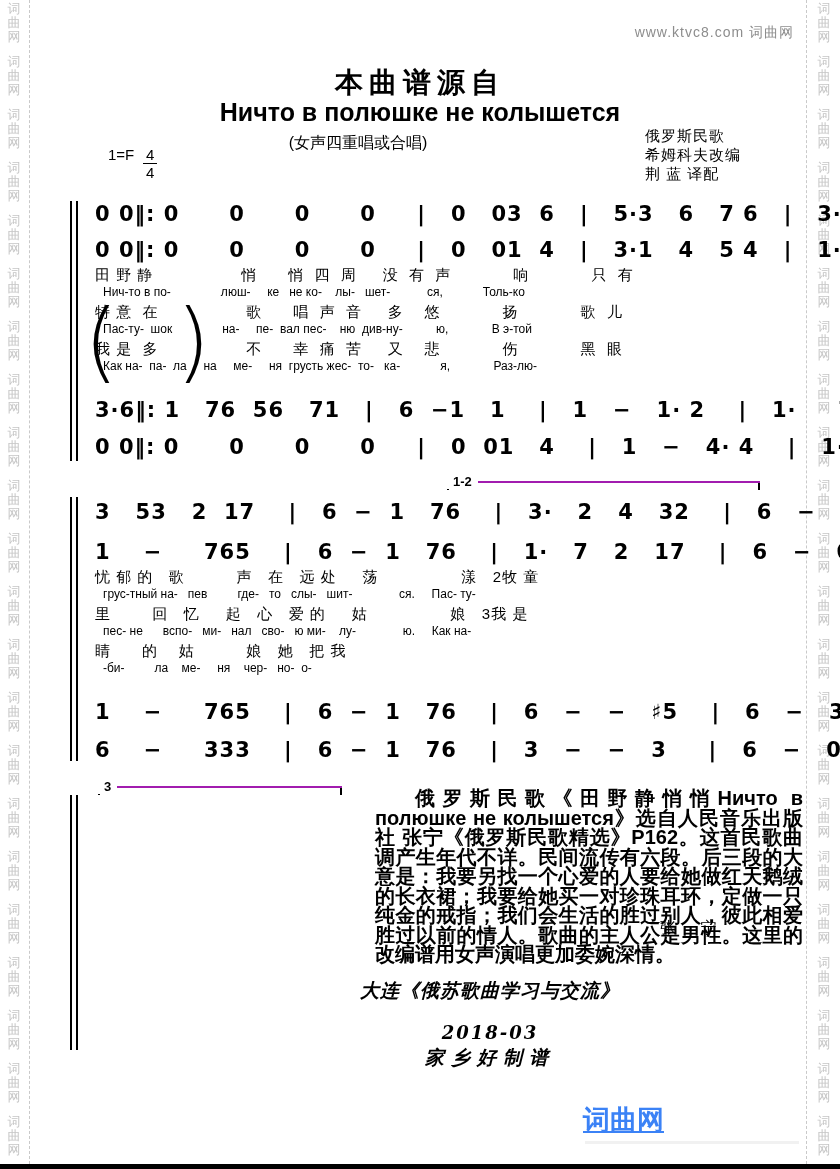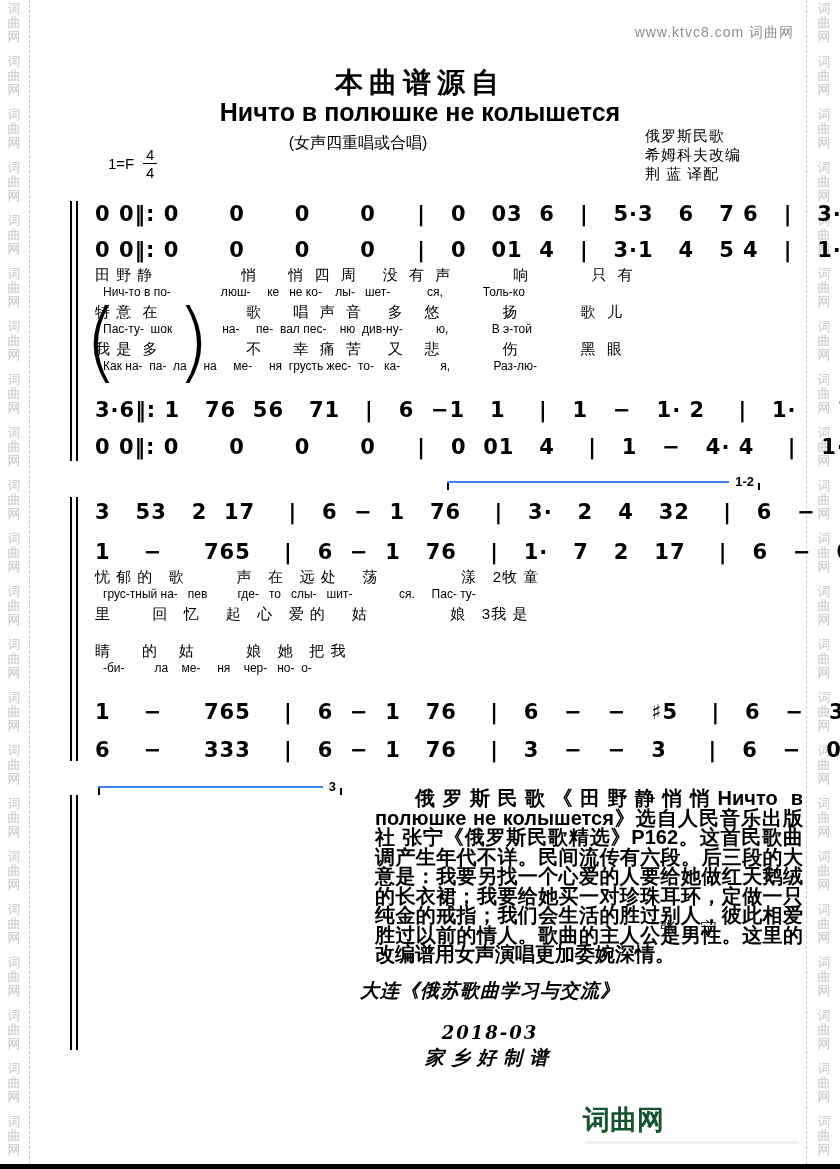--- a/index.html
+++ b/index.html
@@ -11,32 +11,32 @@
   .wm-ch{font-size:13px;color:#c6c6c6;line-height:14px;}
   .wm-gap{height:11px;}
   .dash-line{position:absolute;top:0;bottom:0;width:0;border-left:1px dashed #c9c9c9;}
   .dash-left{left:29px;} .dash-right{right:33px;}
   
   .site-url{position:absolute;top:24px;right:46px;font-size:14px;color:#8d8d8d;letter-spacing:1px;cursor:pointer;}
   .title-cn{position:absolute;top:64px;left:0;width:840px;text-align:center;font-size:28px;font-weight:bold;letter-spacing:6px;}
   .title-ru{position:absolute;top:98px;left:0;width:840px;text-align:center;font-size:25px;font-weight:bold;}
   .perf-note{position:absolute;top:133px;left:0;width:716px;text-align:center;font-size:16px;}
   .credits{position:absolute;top:126px;left:645px;font-size:15px;line-height:19px;letter-spacing:1px;}
-  .keysig{position:absolute;top:146px;left:108px;display:flex;align-items:center;gap:9px;}
+  .keysig{position:absolute;top:146px;left:108px;display:flex;gap:9px;}
   .keysig .key{font-size:15px;}
   .timesig{display:flex;flex-direction:column;align-items:center;font-size:15px;line-height:15px;}
   .timesig .num{padding:1px 2px;}
   .timesig .bar{width:14px;height:1px;background:#000;}
   
   .sys-bracket{position:absolute;left:70px;width:4px;border-left:2px solid #000;border-right:2px solid #000;}
   .system{position:absolute;left:95px;}
   .mrow{position:absolute;left:0;white-space:pre;font-family:"DejaVu Sans",sans-serif;font-weight:bold;font-size:21px;letter-spacing:1px;}
   .zrow{position:absolute;left:0;white-space:pre;font-size:15px;letter-spacing:1px;}
   .rrow{position:absolute;left:8px;white-space:pre;font-size:12px;}
-  .volta{position:absolute;border-top:2px solid #3b82f6;text-align:right;}
+  .volta{position:absolute;border-top:2px solid #a21caf;text-align:left;}
   .volta::before,.volta::after{content:"";position:absolute;top:0;width:2px;height:7px;background:#000;}
   .volta::before{left:0;} .volta::after{right:0;}
   .volta-label{position:relative;top:-11px;background:#fff;padding:0 6px;font-size:13px;font-weight:bold;}
   .bigparen{position:absolute;font-size:88px;font-weight:200;line-height:96px;font-family:"DejaVu Sans",sans-serif;}
   
   .notes{position:absolute;left:375px;top:789px;width:428px;font-size:20px;line-height:19.5px;text-align:justify;text-indent:2em;font-weight:bold;}
   .signature{position:absolute;left:660px;top:918px;font-size:16px;letter-spacing:10px;}
   
   .publisher{position:absolute;left:280px;top:978px;width:420px;text-align:center;
              font-family:"DejaVu Serif","Liberation Serif",serif;font-style:italic;font-weight:bold;}
@@ -278,20 +278,21 @@
   <div class="volta" style="left:447px;top:481px;width:313px;">
     <span class="volta-label">1-2</span>
   </div>
 
   <div class="system" style="top:500px;width:700px;height:270px;">
     <div class="mrow" style="top:0">3   53   2  17    |   6  −  1   76    |   3·   2   4   32    |   6   −   0   0  :‖</div>
     <div class="mrow" style="top:40px">1    −     765    |   6  −  1   76    |   1·   7   2   17    |   6   −   0   0  :‖</div>
     <div class="zrow" style="top:68px">忧 郁 的   歌          声   在   远 处     荡                漾   2牧 童</div>
     <div class="rrow" style="top:87px">грус-тный на-   пев         где-   то   слы-   шит-              ся.     Пас- ту-</div>
     <div class="zrow" style="top:105px">里        回   忆     起   心   爱 的     姑                娘   3我 是</div>
+    <div class="rrow" style="top:124px">пес- не      вспо-   ми-   нал   сво-   ю ми-    лу-              ю.     Как на-</div>
     <div class="zrow" style="top:142px">睛      的    姑          娘   她   把 我</div>
     <div class="rrow" style="top:161px">-би-         ла    ме-     ня    чер-   но-  о-</div>
     <div class="mrow" style="top:200px">1    −     765    |   6  −  1   76    |   6   −   −   ♯5    |   6   −   3·  6  :‖</div>
     <div class="mrow" style="top:238px">6    −     333    |   6  −  1   76    |   3   −   −   3     |   6   −   0   0  :‖</div>
   </div>
 
   <div class="volta" style="left:98px;top:786px;width:244px;">
     <span class="volta-label">3</span>
   </div>
 
@@ -299,18 +300,18 @@
   <div class="notes">俄罗斯民歌《田野静悄悄Ничто в полюшке не колышется》选自人民音乐出版社 张宁《俄罗斯民歌精选》P162。这首民歌曲调产生年代不详。民间流传有六段。后三段的大意是：我要另找一个心爱的人要给她做红天鹅绒的长衣裙；我要给她买一对珍珠耳环，定做一只纯金的戒指；我们会生活的胜过别人，彼此相爱胜过以前的情人。歌曲的主人公是男性。这里的改编谱用女声演唱更加委婉深情。</div>
   <div class="signature">张 宁</div>
 
   <div class="publisher">
     <div class="pub1">大连《俄苏歌曲学习与交流》</div>
     <div class="pub2">2018-03</div>
     <div class="pub3">家乡好制谱</div>
   </div>
 
   <div class="footer">
-    <span class="brand" style="color: #14532d;">词曲网</span>
+    <span class="brand" style="color: #3b82f6; text-decoration: underline;">词曲网</span>
   </div>
   <div class="footer-underline"></div>
   <div class="bottom-bar"></div>
 
 </div>
 
 </body></html>

